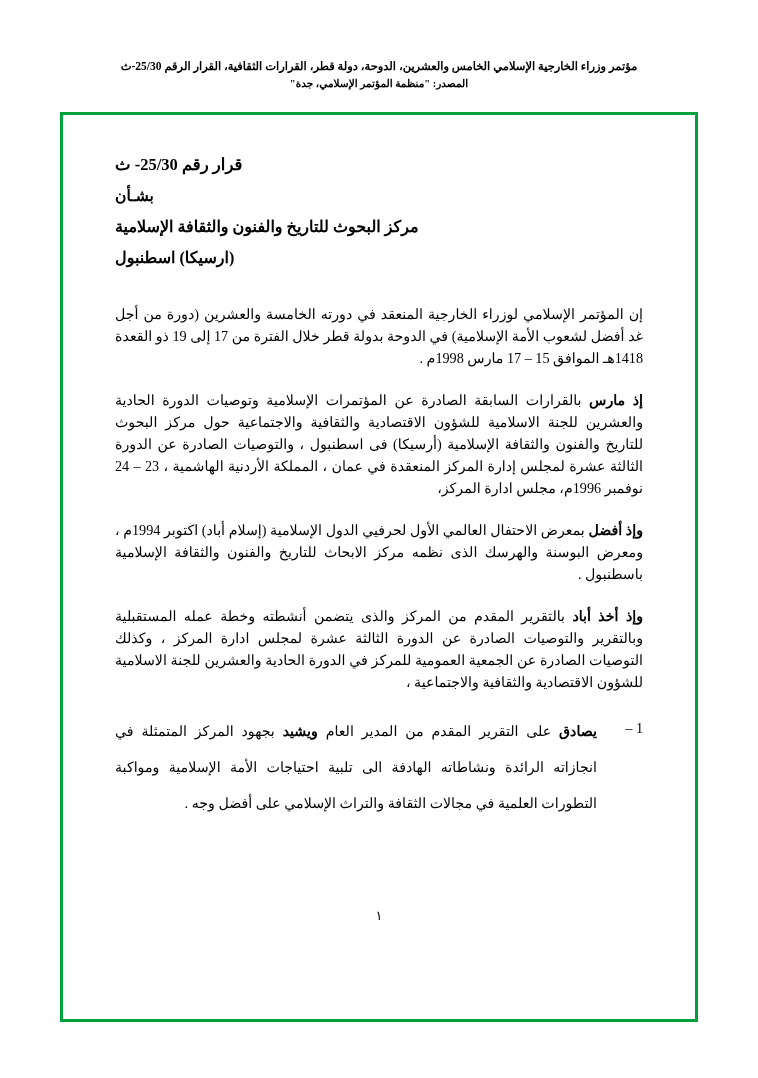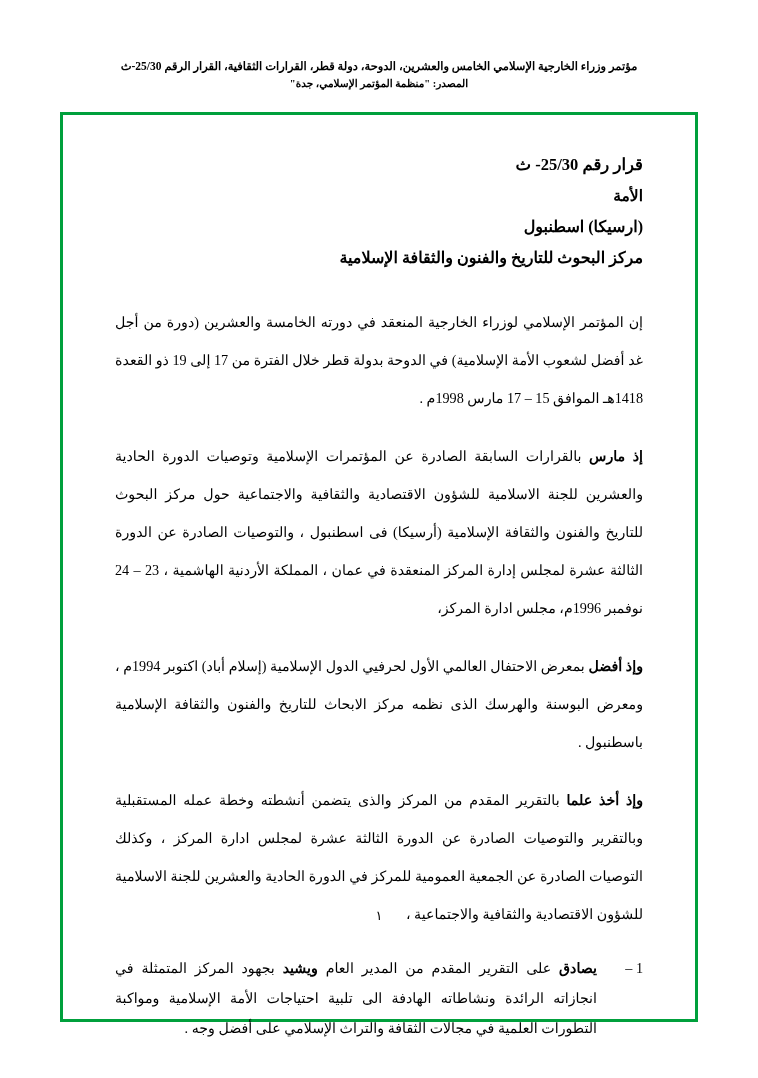--- a/index.html
+++ b/index.html
@@ -58,37 +58,37 @@
     box-sizing: border-box;
     background: #ffffff;
   }
   .frame-inner {
     padding: 34px 52px 20px 52px;
     direction: rtl;
   }
 
   
   .title-block {
-    text-align: right;
+    text-align: left;
     margin-bottom: 30px;
   }
   .title-block .t-line {
     font-weight: bold;
     color: #000;
     line-height: 31px;
   }
   .t-num { font-size: 16.5px; }
   .t-sub { font-size: 15.5px; }
   .t-main { font-size: 16px; }
   .t-main2 { font-size: 16px; }
 
   
   p.para {
     font-size: 14.2px;
-    line-height: 38px;
+    line-height: 22px;
     text-align: justify;
     text-justify: inter-word;
     margin: 0 0 20px 0;
     color: #000;
     direction: rtl;
   }
   .kw {
     font-weight: bold;
   }
 
@@ -105,21 +105,21 @@
     font-size: 14.2px;
     line-height: 30px;
     text-align: right;
     padding-left: 6px;
     box-sizing: border-box;
     white-space: nowrap;
   }
   .clause-body {
     flex: 1 1 auto;
     font-size: 14.2px;
-    line-height: 30px;
+    line-height: 36px;
     text-align: justify;
   }
 
   
   .page-number {
     position: absolute;
     bottom: 28px;
     left: 0;
     right: 0;
     text-align: center;
@@ -135,39 +135,39 @@
   <div class="doc-header">
     <div class="line1">مؤتمر وزراء الخارجية الإسلامي الخامس والعشرين، الدوحة، دولة قطر، القرارات الثقافية، القرار الرقم 25/30-ث</div>
     <div class="line2">المصدر:  "منظمة المؤتمر الإسلامي، جدة"</div>
   </div>
 
   <div class="frame">
     <div class="frame-inner">
 
       <div class="title-block">
         <div class="t-line t-num">قرار رقم 25/30- ث</div>
-        <div class="t-line t-sub">الأمة</div>
+        <div class="t-line t-sub">بشـأن</div>
+        <div class="t-line t-main">مركز البحوث للتاريخ والفنون والثقافة الإسلامية</div>
         <div class="t-line t-main2">(ارسيكا) اسطنبول</div>
-        <div class="t-line t-main">مركز البحوث للتاريخ والفنون والثقافة الإسلامية</div>
       </div>
 
       <p class="para">إن المؤتمر الإسلامي لوزراء الخارجية المنعقد في دورته الخامسة والعشرين (دورة من أجل غد أفضل لشعوب الأمة الإسلامية) في الدوحة بدولة قطر خلال الفترة من 17 إلى 19 ذو القعدة 1418هـ الموافق 15 – 17 مارس 1998م .</p>
 
       <p class="para">
         <span class="kw">إذ مارس</span>
         <span>بالقرارات السابقة الصادرة عن المؤتمرات الإسلامية وتوصيات الدورة الحادية والعشرين للجنة الاسلامية للشؤون الاقتصادية والثقافية والاجتماعية حول مركز البحوث للتاريخ والفنون والثقافة الإسلامية (أرسيكا) فى اسطنبول ، والتوصيات الصادرة عن الدورة الثالثة عشرة لمجلس إدارة المركز المنعقدة في عمان ، المملكة الأردنية الهاشمية ، 23 – 24 نوفمبر 1996م، مجلس ادارة المركز،</span>
       </p>
 
       <p class="para">
         <span class="kw">وإذ أفضل</span>
         <span>بمعرض الاحتفال العالمي الأول لحرفيي الدول الإسلامية (إسلام أباد) اكتوبر 1994م ، ومعرض البوسنة والهرسك الذى نظمه مركز الابحاث للتاريخ والفنون والثقافة الإسلامية باسطنبول  .</span>
       </p>
 
       <p class="para">
-        <span class="kw">وإذ أخذ علما</span>
+        <span class="kw">وإذ أخذ أباد</span>
         <span>بالتقرير المقدم من المركز والذى يتضمن أنشطته وخطة عمله المستقبلية وبالتقرير والتوصيات الصادرة عن الدورة الثالثة عشرة لمجلس ادارة المركز ، وكذلك التوصيات الصادرة عن الجمعية العمومية للمركز في الدورة الحادية والعشرين للجنة الاسلامية للشؤون الاقتصادية والثقافية والاجتماعية ،</span>
       </p>
 
       <div class="clause">
         <div class="clause-num">1 –</div>
         <div class="clause-body">
           <span class="kw">يصادق</span>
           <span>على التقرير المقدم من المدير العام</span>
           <span class="kw">ويشيد</span>
           <span>بجهود المركز المتمثلة في انجازاته الرائدة ونشاطاته الهادفة الى تلبية احتياجات الأمة الإسلامية ومواكبة التطورات العلمية في مجالات الثقافة والتراث الإسلامي على أفضل وجه .</span>

